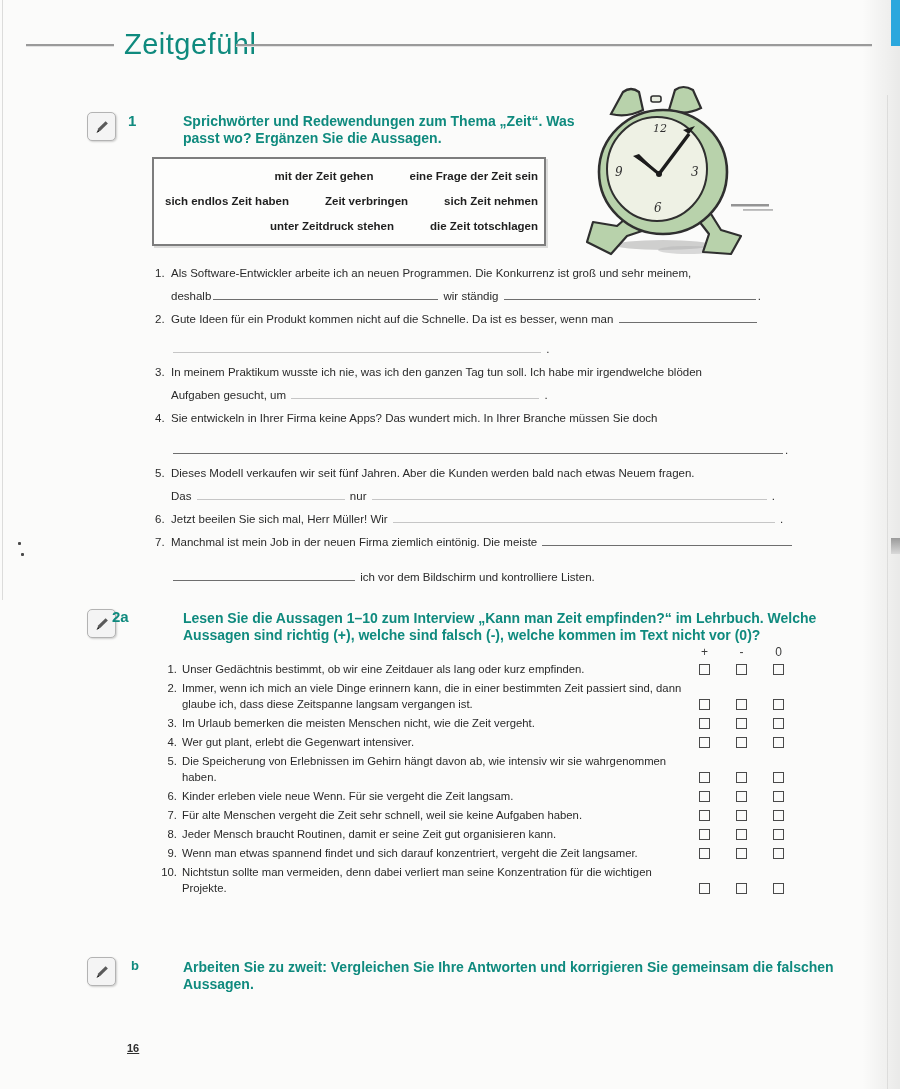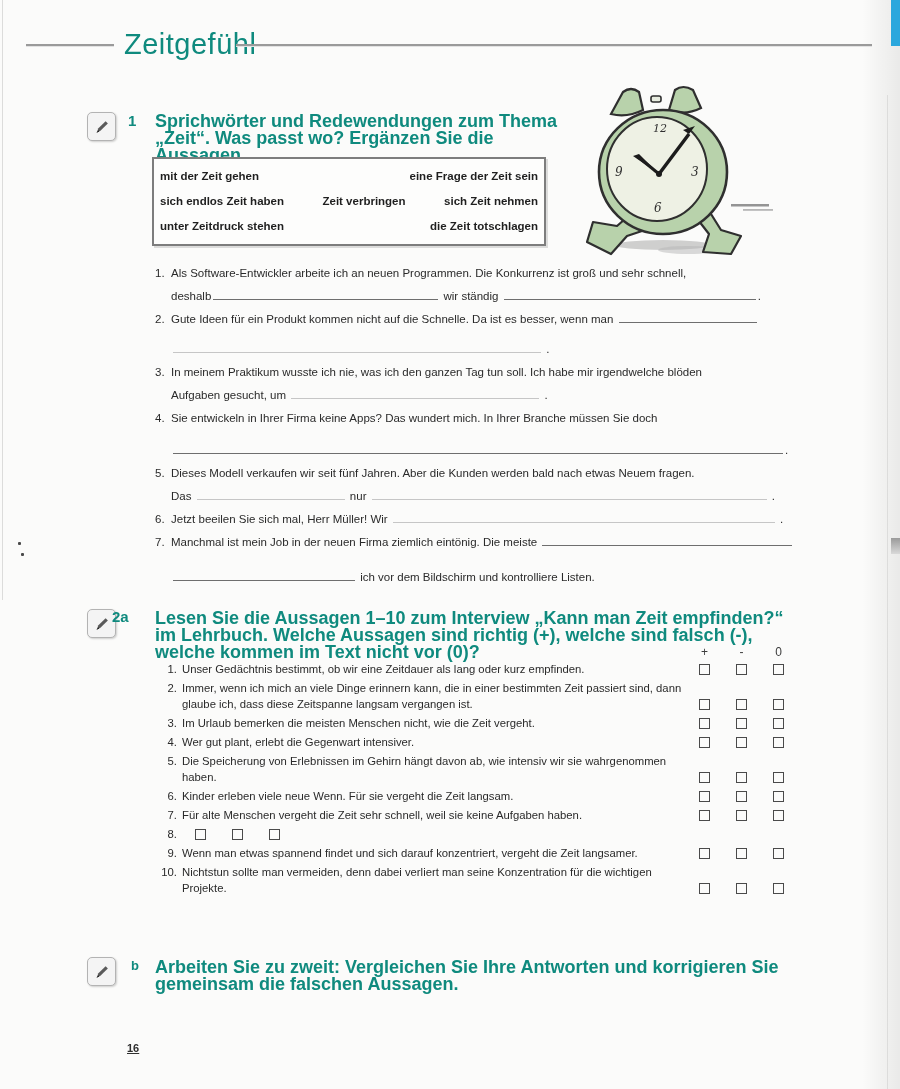--- a/index.html
+++ b/index.html
@@ -21,27 +21,27 @@
   
   .page-title{position:absolute;left:124px;top:28px;font-size:29px;color:#0f8a7e;letter-spacing:0.5px;}
   .rule{position:absolute;top:44px;height:3px;background:linear-gradient(to bottom,#9a9a9a 55%,#e2e2e2 45%);}
   .rule-left{left:26px;width:88px;}
   .rule-right{left:236px;width:636px;}
 
   
   .ex-icon{position:absolute;width:27px;height:27px;border:1px solid #b3b3b3;border-radius:5px;
     background:#f4f4f4;box-shadow:1px 1px 2px rgba(0,0,0,0.18);display:flex;align-items:center;justify-content:center;}
   .ex-num{position:absolute;font-weight:700;color:#0f8a7e;font-size:15px;}
-  .ex-instruction{position:absolute;font-weight:700;color:#0f8a7e;font-size:18px;line-height:17px;}
+  .ex-instruction{position:absolute;font-weight:700;color:#0f8a7e;font-size:14px;line-height:17px;margin-left:28px;}
 
   
   .phrase-box{position:absolute;left:152px;top:157px;width:394px;height:89px;
     border:2px solid #7d7d7d;background:#fdfdfc;box-shadow:2px 2px 0 rgba(0,0,0,0.12);
     display:flex;flex-direction:column;justify-content:center;padding:4px 6px;box-sizing:border-box;}
-  .phrase-row{display:flex;justify-content:space-between;gap:36px;line-height:25px;}
+  .phrase-row{display:flex;justify-content:flex-end;gap:36px;line-height:25px;}
   .phrase{font-weight:700;font-size:11.5px;color:#1f1f1f;white-space:nowrap;}
 
   
   .ex1-items{position:absolute;left:155px;top:262px;width:638px;font-size:11.5px;}
   .ex1-item{display:flex;align-items:flex-start;}
   .item-num{width:16px;flex:0 0 16px;text-align:left;line-height:23px;}
   .item-body{flex:1;}
   .item-line{line-height:23px;white-space:nowrap;}
   .blank{display:inline-block;vertical-align:baseline;height:1px;margin:0 2px;}
   .blank.dark{border-bottom:1.5px solid #6e6e6e;}
@@ -132,21 +132,21 @@
     <line x1="76" y1="90" x2="106" y2="50" stroke="#1c1c1c" stroke-width="3.4"></line>
     <path d="M106 50 L112 42 L100 46 Z" fill="#1c1c1c"></path>
     <circle cx="76" cy="90" r="3" fill="#1c1c1c"></circle>
   </svg>
 </div>
 
 <div class="ex1-items" id="ex1Items">
     <div class="ex1-item">
       <span class="item-num">1.</span>
       <div class="item-body">
-        <div class="item-line"><span>Als Software-Entwickler arbeite ich an neuen Programmen. Die Konkurrenz ist groß und sehr schnell,</span></div>
+        <div class="item-line"><span>Als Software-Entwickler arbeite ich an neuen Programmen. Die Konkurrenz ist groß und sehr meinem,</span></div>
         <div class="item-line"><span>deshalb</span><span class="blank dark" style="width: 225px;"></span><span> wir ständig </span><span class="blank dark" style="width: 252px;"></span><span>.</span></div>
       </div>
     </div>
     <div class="ex1-item">
       <span class="item-num">2.</span>
       <div class="item-body">
         <div class="item-line"><span>Gute Ideen für ein Produkt kommen nicht auf die Schnelle. Da ist es besser, wenn man </span><span class="blank dark" style="width: 138px;"></span></div>
         <div class="item-line" style="margin-top: 7px;"><span class="blank light" style="width: 368px;"></span><span> .</span></div>
       </div>
     </div>
@@ -302,20 +302,21 @@
           <div class="cb-cell">
             <div class="checkbox"></div>
           </div>
           <div class="cb-cell">
             <div class="checkbox"></div>
           </div>
         </div>
       </div>
       <div class="st-row">
         <div class="st-num">8.</div>
+        <div class="st-text">Jeder Mensch braucht Routinen, damit er seine Zeit gut organisieren kann.</div>
         <div class="st-boxes">
           <div class="cb-cell">
             <div class="checkbox"></div>
           </div>
           <div class="cb-cell">
             <div class="checkbox"></div>
           </div>
           <div class="cb-cell">
             <div class="checkbox"></div>
           </div>

